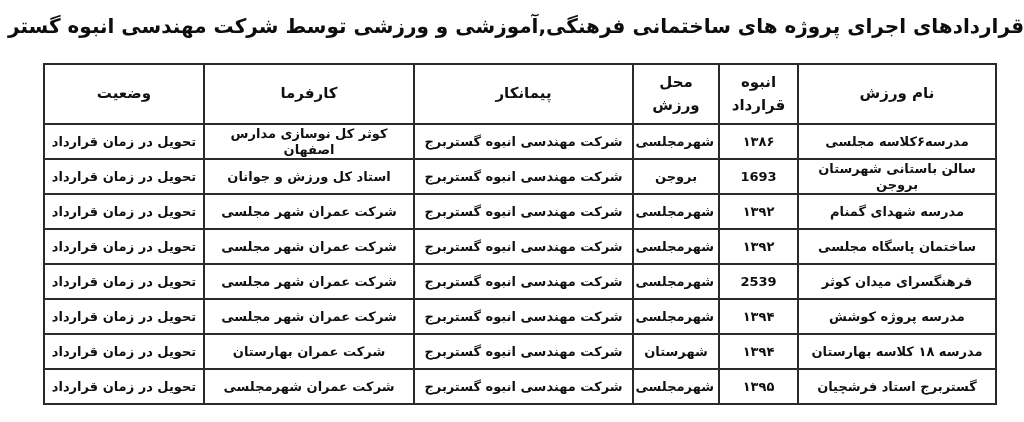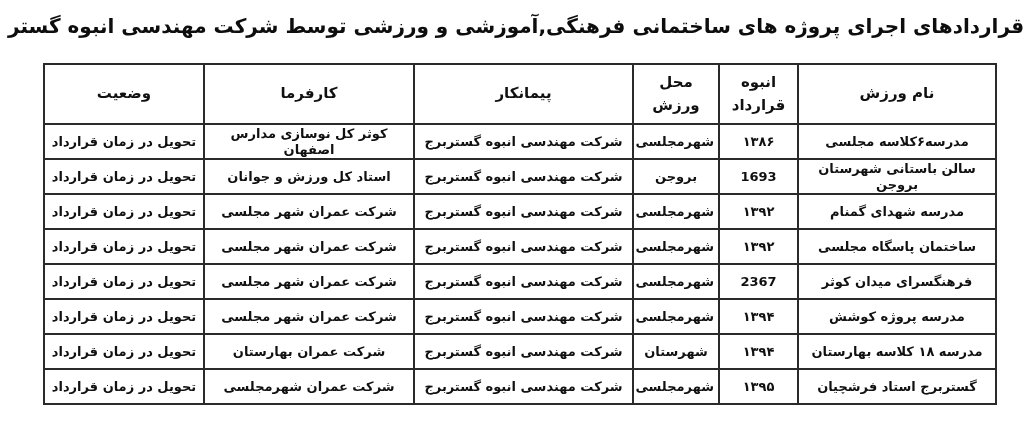--- a/index.html
+++ b/index.html
@@ -117,21 +117,21 @@
       <tr>
         <td>ساختمان پاسگاه مجلسی</td>
         <td>۱۳۹۲</td>
         <td>شهرمجلسی</td>
         <td>شرکت مهندسی انبوه گستربرج</td>
         <td>شرکت عمران شهر مجلسی</td>
         <td>تحویل در زمان قرارداد</td>
       </tr>
       <tr>
         <td>فرهنگسرای میدان کوثر</td>
-        <td>2367</td>
+        <td>2539</td>
         <td>شهرمجلسی</td>
         <td>شرکت مهندسی انبوه گستربرج</td>
         <td>شرکت عمران شهر مجلسی</td>
         <td>تحویل در زمان قرارداد</td>
       </tr>
       <tr>
         <td>مدرسه پروژه کوشش</td>
         <td>۱۳۹۴</td>
         <td>شهرمجلسی</td>
         <td>شرکت مهندسی انبوه گستربرج</td>

